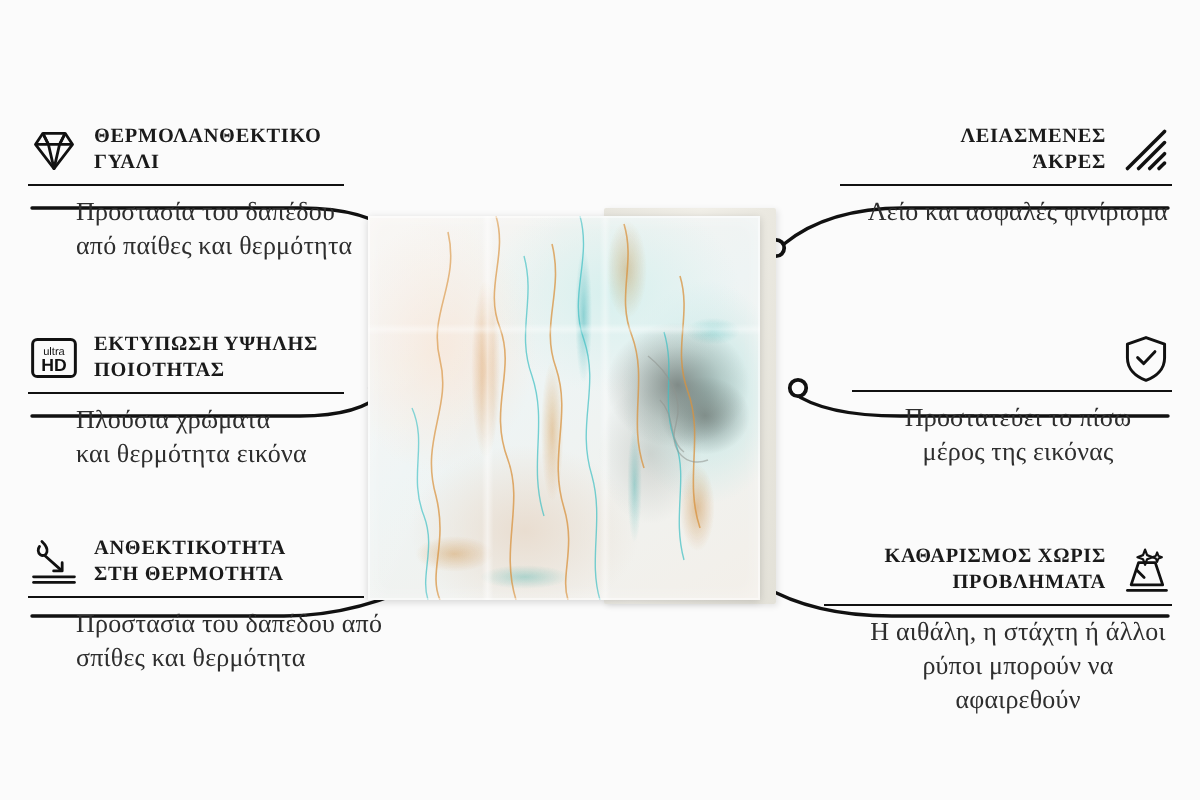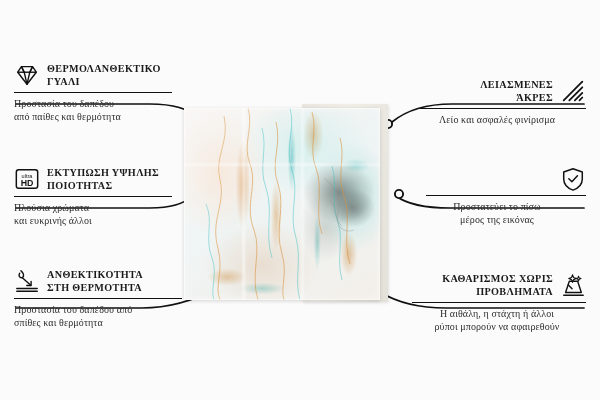--- a/index.html
+++ b/index.html
@@ -86,29 +86,29 @@
   .feature{position:absolute;width:178px;}
   .feature .head{display:flex;align-items:center;gap:7px;}
   .feature.right .head{flex-direction:row-reverse;}
   .feature .title{
     font-size:10.2px;font-weight:bold;letter-spacing:.35px;color:#1a1a1a;
     line-height:1.30;text-transform:uppercase;flex:1;
   }
   .feature.right .title{text-align:right;}
   .rule{height:0;border-top:1.4px solid #111;margin:3px 0 4px 0;}
   .feature .desc{
-    font-size:10px;line-height:1.34;color:#2e2e2e;letter-spacing:.1px;
+    font-size:13px;line-height:1.34;color:#2e2e2e;letter-spacing:.1px;margin-left:24px;
   }
   .feature.right .desc{text-align:center;}
   .icon{width:26px;height:26px;flex:0 0 26px;display:block;}
 
   .f-left-1{left:14px;top:62px;}
   .f-left-2{left:14px;top:166px;}
   .f-left-3{left:14px;top:268px;}
-  .f-right-1{left:408px;top:78px;}
+  .f-right-1{left:408px;top:62px;}
   .f-right-2{left:408px;top:166px;}
   .f-right-3{left:408px;top:272px;}
 
   .f-left-1 .rule{width:158px;}
   .f-left-2 .rule{width:158px;}
   .f-left-3 .rule{width:168px;}
   .f-right-1 .rule{width:166px;margin-left:12px;}
   .f-right-2 .rule{width:160px;margin-left:18px;}
   .f-right-3 .rule{width:174px;margin-left:4px;}
 </style>
@@ -203,21 +203,21 @@
         <text x="14" y="21.2" font-family="'Liberation Sans',sans-serif" font-size="9.5" font-weight="bold" text-anchor="middle" fill="#111">HD</text>
       </svg>
       <div class="title">
         <span>ΕΚΤΥΠΩΣΗ ΥΨΗΛΗΣ</span><br>
         <span>ΠΟΙΟΤΗΤΑΣ</span>
       </div>
     </div>
     <div class="rule"></div>
     <div class="desc">
       <span>Πλούσια χρώματα</span><br>
-      <span>και ευκρινής άλλοι</span>
+      <span>και θερμότητα εικόνα</span>
     </div>
   </div>
 
   <div class="feature left f-left-3">
     <div class="head">
       <svg class="icon" viewBox="0 0 28 28">
         <g fill="none" stroke="#111" stroke-width="1.5" stroke-linecap="round" stroke-linejoin="round">
           <path d="M7.5,3 C9.6,5 10.6,6.8 10.2,8.6 C9.8,10.4 8,11 6.6,10 C5.2,9 5.2,7 6.2,5.6"></path>
           <path d="M9,10.5 L18,18.5"></path>
           <path d="M13.8,18.8 L18.4,18.8 L18.4,14.4"></path>

